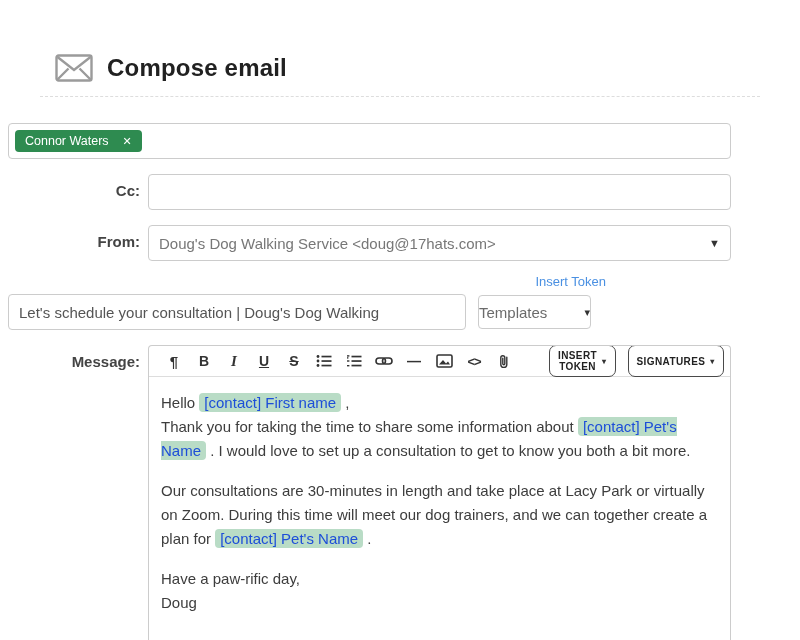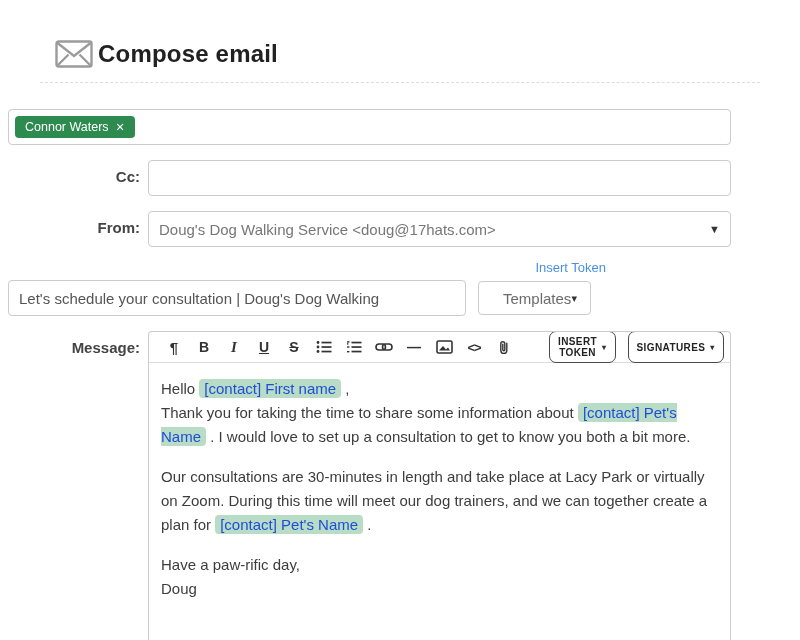--- a/index.html
+++ b/index.html
@@ -1,53 +1,53 @@
 <!DOCTYPE html>
 <html style="--chip-green: #2e8b50; --token-bg: #b9dcc6; --link-blue: #4a90e2;"><head>
 <meta charset="utf-8">
 <style>
   * { margin:0; padding:0; box-sizing:border-box; }
   html,body { background:#fff; }
   body { font-family:"Liberation Sans","DejaVu Sans",sans-serif; color:#404040; }
   .page { position:relative; width:800px; height:640px; overflow:hidden; background:#fff; }
 
   
-  .header { display:flex; align-items:center; gap:5px; margin:40px 0 0 55px; }
+  .header { display:flex; align-items:center; gap:14px; margin:54px 0 0 55px; }
   .header h1 { font-size:24px; font-weight:700; color:#212121; letter-spacing:.2px; }
   .envelope { display:block; }
   .divider { border:none; border-top:1px dashed #ddd; margin:14px 40px 0 40px; }
 
   
   .form { margin:26px 0 0 8px; width:723px; }
   .row { display:flex; align-items:flex-start; margin-bottom:15px; }
   .label { width:140px; flex:0 0 140px; text-align:right; padding:8px 8px 0 0;
            font-weight:700; font-size:15px; color:#444; }
   .fieldcol { flex:1; min-width:0; }
   .input, .selectbox {
     width:100%; height:36px; border:1px solid #ccc; border-radius:4px;
     background:#fff; font-size:15px; padding:4px 10px;
     font-family:"Liberation Sans","DejaVu Sans",sans-serif;
   }
   .chipfield { display:flex; align-items:center; padding:0 6px; }
-  .chip { display:inline-flex; align-items:center; gap:7px; background:var(--chip-green,#2e8b50);
+  .chip { display:inline-flex; align-items:center; gap:14px; background:var(--chip-green,#2e8b50);
           color:#fff; font-size:12.5px; padding:5px 10px; border-radius:4px; line-height:1; }
   .chip .x { font-size:11px; font-weight:700; cursor:pointer; }
   .selectbox { display:flex; align-items:center; justify-content:space-between; color:#777; cursor:pointer; }
   .caret { color:#333; font-size:11px; }
   .input-subject { color:#555; }
 
   .tokenrow { margin:-4px 0 4px 0; }
   .tokenrow .fieldcol { text-align:right; padding-right:125px; }
   .link { color:var(--link-blue,#4a90e2); text-decoration:none; font-size:13px; cursor:pointer; }
 
   .subjectline { display:flex; align-items:center; }
   .subjectline .input { width:458px; flex:0 0 458px; }
   .templates-btn { margin-left:12px; width:113px; height:34px; border:1px solid #ccc; border-radius:4px;
       background:#fff; display:flex; align-items:center; justify-content:space-between;
-      padding:0 24px; font-size:15px; color:#6b6b6b; cursor:pointer; }
+      padding:0 0; font-size:15px; color:#6b6b6b; cursor:pointer; }
 
   
   .editor { border:1px solid #ccc; border-radius:4px; border-bottom:none; overflow:hidden; }
   .toolbar { display:flex; align-items:center; height:31px; padding:0 10px; border-bottom:1px solid #ddd; }
   .tbtn { min-width:30px; height:26px; display:flex; align-items:center; justify-content:center;
           background:none; border:none; cursor:pointer; color:#333; font-size:14px; padding:0 4px; }
   .tbtn span { pointer-events:none; }
   .g-para { font-size:15px; font-weight:700; }
   .g-bold { font-weight:700; }
   .g-italic { font-family:"Liberation Serif","DejaVu Serif",serif; font-style:italic; font-weight:700; font-size:15px; }

